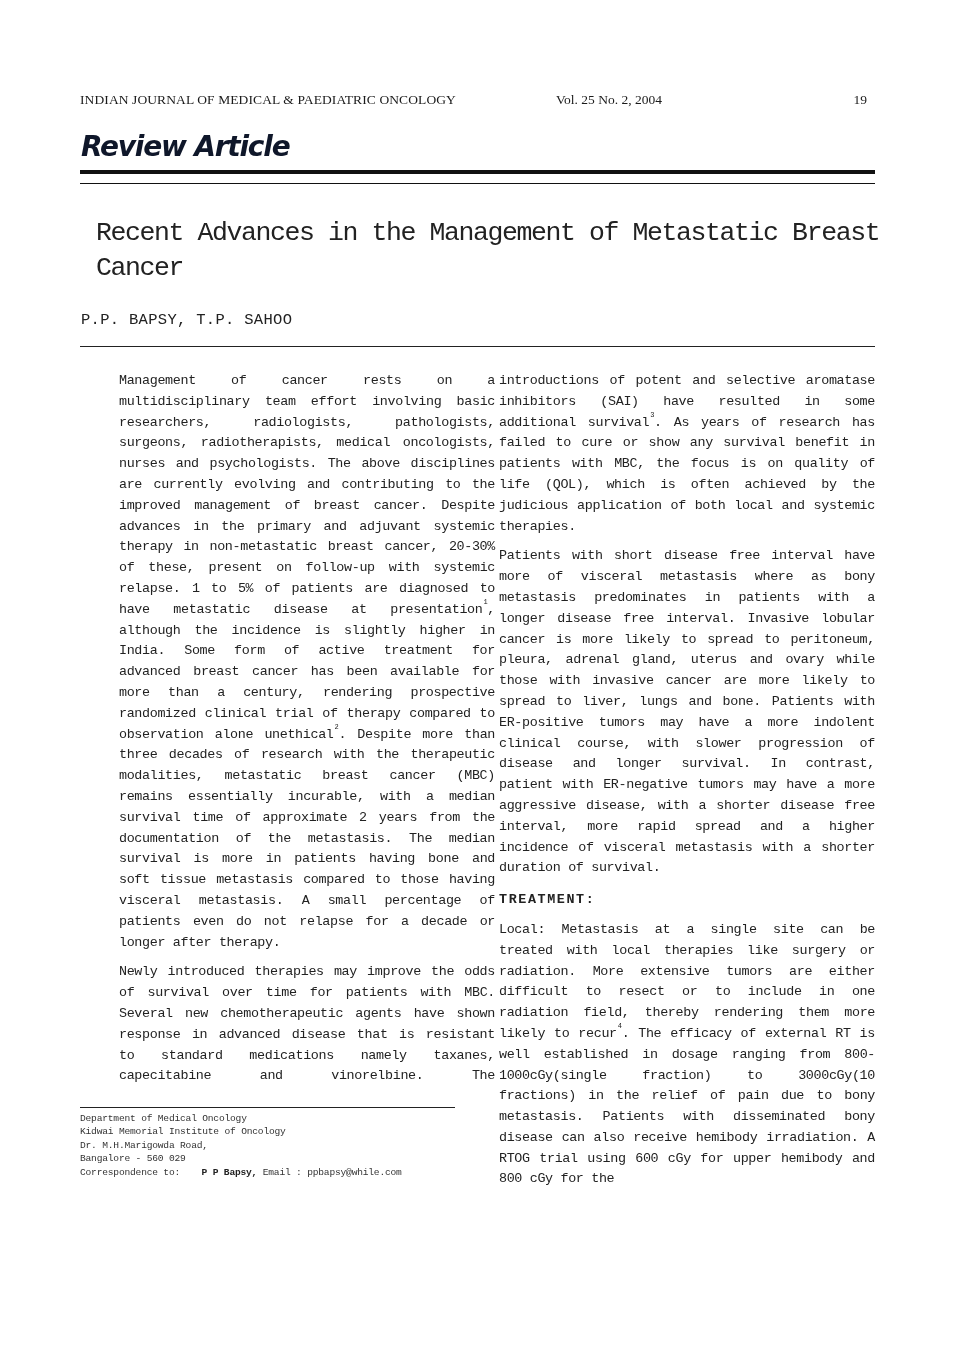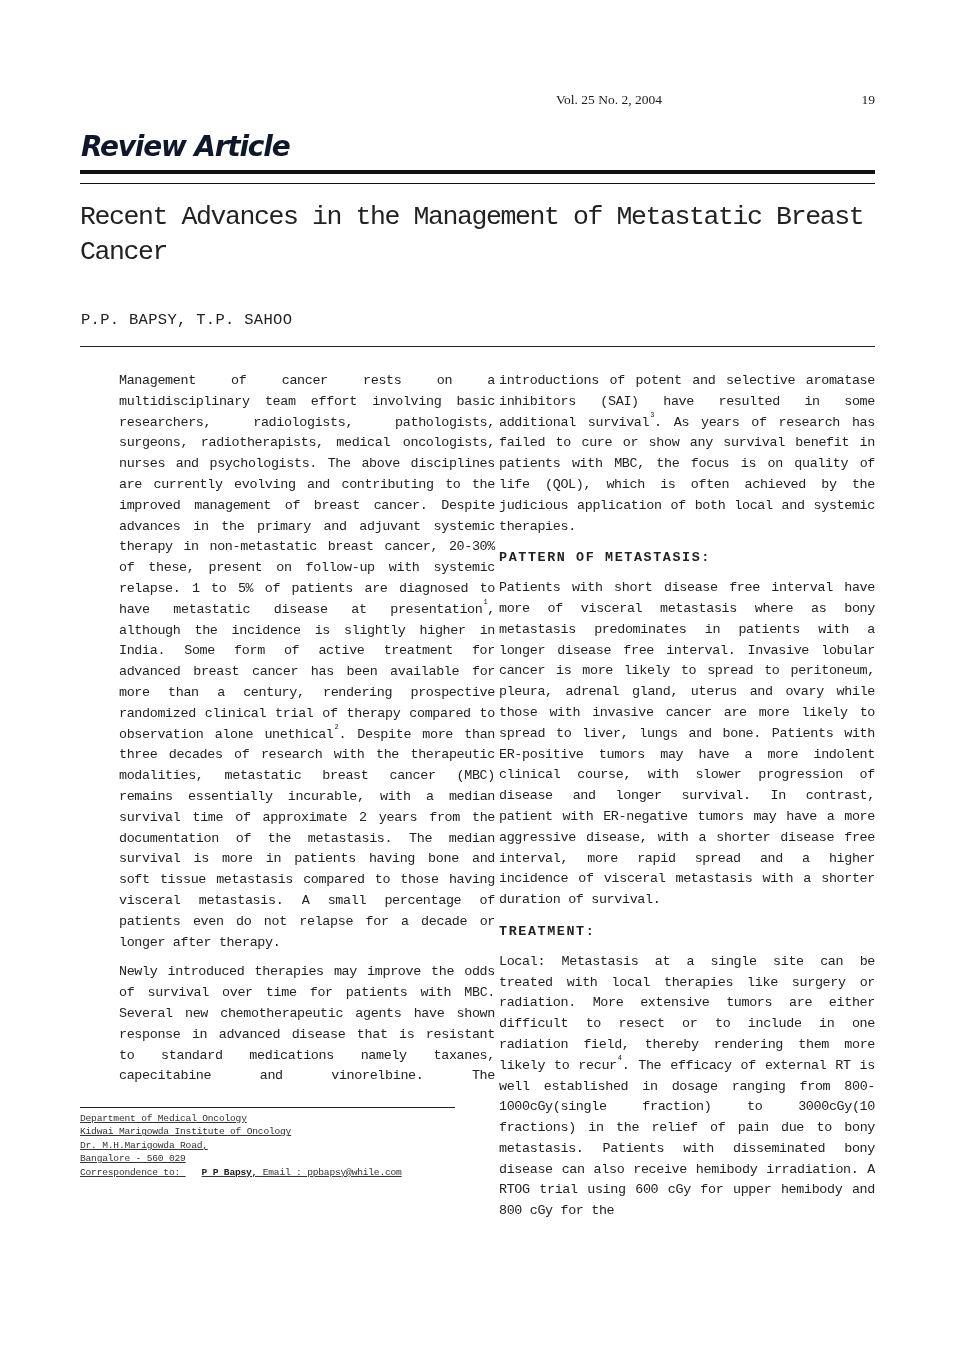--- a/index.html
+++ b/index.html
@@ -1,78 +1,78 @@
 <!DOCTYPE html>
 <html><head>
 <meta charset="utf-8">
 <style>
   html, body { margin: 0; padding: 0; background: #ffffff; }
   body { width: 954px; height: 1350px; position: relative; overflow: hidden; color: #1a1a1a; }
   .running-head { position: absolute; top: 92px; left: 80px; width: 795px; height: 18px;
     font-family: "Liberation Serif", serif; font-size: 13.5px; color: #1a1a1a; }
   .running-head .journal { position: absolute; left: 0; top: 0; letter-spacing: 0.1px; }
   .running-head .volume { position: absolute; left: 476px; top: 0; }
-  .running-head .page-no { position: absolute; right: 0; top: 0; text-align: right; }
+  .running-head .page-no { position: absolute; right: 8px; top: 0; text-align: right; }
   .article-type { position: absolute; top: 130px; left: 81px;
     font-family: "DejaVu Sans", sans-serif; font-weight: bold; font-style: italic;
     font-size: 28px; letter-spacing: -1.2px; color: #0f172a; }
   .rule-thick { position: absolute; top: 170px; left: 80px; width: 795px; height: 4px; background: #111; }
   .rule-thin { position: absolute; top: 183px; left: 80px; width: 795px; height: 1px; background: #111; }
   .title { position: absolute; top: 200px; left: 80px; width: 800px;
     font-family: "Liberation Mono", monospace; font-size: 26.5px; line-height: 35px;
-    letter-spacing: -1.4px; color: #222; margin: 0; font-weight: normal; }
+    letter-spacing: -1.4px; color: #222; margin: 16px; font-weight: normal; }
   .authors { position: absolute; top: 311px; left: 81px;
     font-family: "Liberation Mono", monospace; font-size: 15.5px; letter-spacing: 0.3px; color: #222; text-align: right; }
   .rule-authors { position: absolute; top: 346px; left: 80px; width: 795px; height: 1px; background: #222; }
   .col { position: absolute; width: 376px;
     font-family: "Liberation Mono", monospace; font-size: 13.4px; line-height: 20.8px;
     color: #222; text-align: justify; letter-spacing: -0.35px; }
   .col-left { top: 371px; left: 80px; margin-left: 39px; }
   .col-right { top: 371px; left: 499px; }
   .col p { margin: 0 0 9px 0; }
   .col p.tight { text-align: justify; text-align-last: justify; }
   sup { font-size: 7px; line-height: 0; vertical-align: 9px; margin-left: 1px; }
   .section-heading { margin: 0 0 9px 0; letter-spacing: 1.6px; font-size: 13.4px; padding-top: 2px; }
   .lead-bold { font-weight: normal; }
   .footnote-rule { position: absolute; top: 1107px; left: 80px; width: 375px; height: 1px; background: #222; }
   .footnote { position: absolute; top: 1112px; left: 80px; width: 380px;
     font-family: "Liberation Mono", monospace; font-size: 9.6px; line-height: 13.4px;
     color: #333; letter-spacing: -0.2px; }
-  .footnote div { white-space: nowrap; text-decoration: underline; }
+  .footnote div { white-space: nowrap; }
   .footnote .name { font-weight: bold; color: #222; margin-left: 16px; }
 </style>
 </head>
 <body>
 
 <header class="running-head">
+  <span class="journal">INDIAN JOURNAL OF MEDICAL &amp; PAEDIATRIC ONCOLOGY</span>
   <span class="volume">Vol. 25 No. 2, 2004</span>
   <span class="page-no">19</span>
 </header>
 
 <div class="article-type">Review Article</div>
 <div class="rule-thick"></div>
 <div class="rule-thin"></div>
 
 <h1 class="title">Recent Advances in the Management of  Metastatic Breast Cancer</h1>
 <div class="authors">P.P. BAPSY, T.P. SAHOO</div>
 <div class="rule-authors"></div>
 
 <section class="col col-left">
   <p><span>Management of cancer rests on a multidisciplinary team effort involving basic researchers, radiologists, pathologists, surgeons, radiotherapists, medical oncologists, nurses and psychologists. The above disciplines are currently evolving and contributing to the improved management of breast cancer. Despite advances in the primary and adjuvant systemic therapy in non-metastatic breast cancer, 20-30% of these, present on follow-up with systemic relapse. 1 to 5% of patients are diagnosed to have metastatic disease at presentation</span><sup>1</sup><span>, although the incidence is slightly higher in India. Some form of active treatment for advanced breast cancer has been available for more than a century, rendering prospective randomized clinical trial of therapy compared to observation alone unethical</span><sup>2</sup><span>. Despite more than three decades of research with the therapeutic modalities, metastatic breast cancer (MBC) remains essentially incurable, with a median survival time of approximate 2 years from the documentation of the metastasis. The median survival is more in patients having bone and soft tissue metastasis compared to those having visceral metastasis.  A small percentage of patients even do not relapse for a decade or longer after therapy.</span></p>
   <p class="tight">Newly introduced therapies may improve the odds of survival over time for patients with MBC. Several new chemotherapeutic agents have shown response in advanced disease that is resistant to standard medications namely taxanes, capecitabine and vinorelbine.  The</p>
 </section>
 
 <div class="footnote-rule"></div>
 <div class="footnote">
   <div>Department of Medical Oncology</div>
-  <div>Kidwai Marigowda Institute of Oncology</div>
+  <div>Kidwai Memorial Institute of Oncology</div>
   <div>Dr. M.H.Marigowda Road,</div>
   <div>Bangalore - 560 029</div>
   <div><span>Correspondence to: </span><span class="name">P P Bapsy,</span><span> Email : </span><span>ppbapsy@while.com</span></div>
 </div>
 
 <section class="col col-right">
   <p><span>introductions of potent and selective aromatase inhibitors (SAI) have resulted in some additional survival</span><sup>3</sup><span>. As years of research has failed to cure or show any survival benefit in patients with MBC, the focus is on quality of  life (QOL), which is often achieved by the judicious application of both local and systemic therapies.</span></p>
-  <h2 class="section-heading">PATTERN OF METASTASIS:</h2>
   <p>Patients with short disease free interval have more of visceral metastasis where as bony metastasis predominates in patients with a longer disease free interval.  Invasive lobular cancer is more likely to spread to peritoneum, pleura, adrenal gland, uterus and ovary while those with invasive cancer are more likely to spread to liver, lungs and bone. Patients with ER-positive tumors may have a more indolent clinical course, with slower progression of disease and longer survival.  In contrast, patient with ER-negative tumors may have a more aggressive disease, with a shorter disease free interval, more rapid spread and a higher incidence of visceral metastasis with a shorter duration of survival.</p>
   <h2 class="section-heading">TREATMENT:</h2>
   <p><span class="lead-bold">Local:</span><span> Metastasis at a single site can be treated with local therapies like surgery or radiation. More extensive tumors are either difficult to resect or to include in one radiation field, thereby rendering them more likely to recur</span><sup>4</sup><span>. The efficacy of external RT is well established in dosage ranging from 800-1000cGy(single fraction) to 3000cGy(10 fractions) in the relief of pain due to bony metastasis. Patients with disseminated bony disease can also receive hemibody irradiation. A RTOG trial using 600 cGy for upper hemibody and 800 cGy for the</span></p>
 </section>
 
 </body></html>

